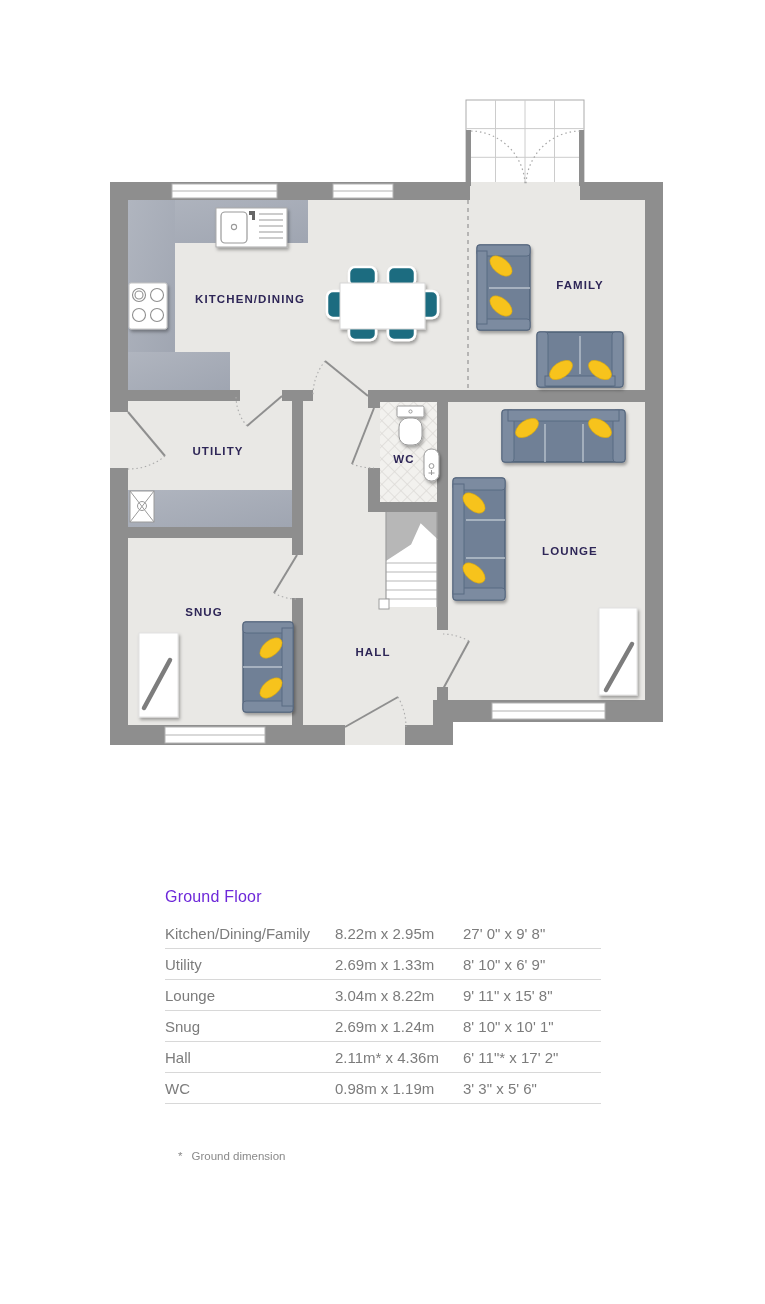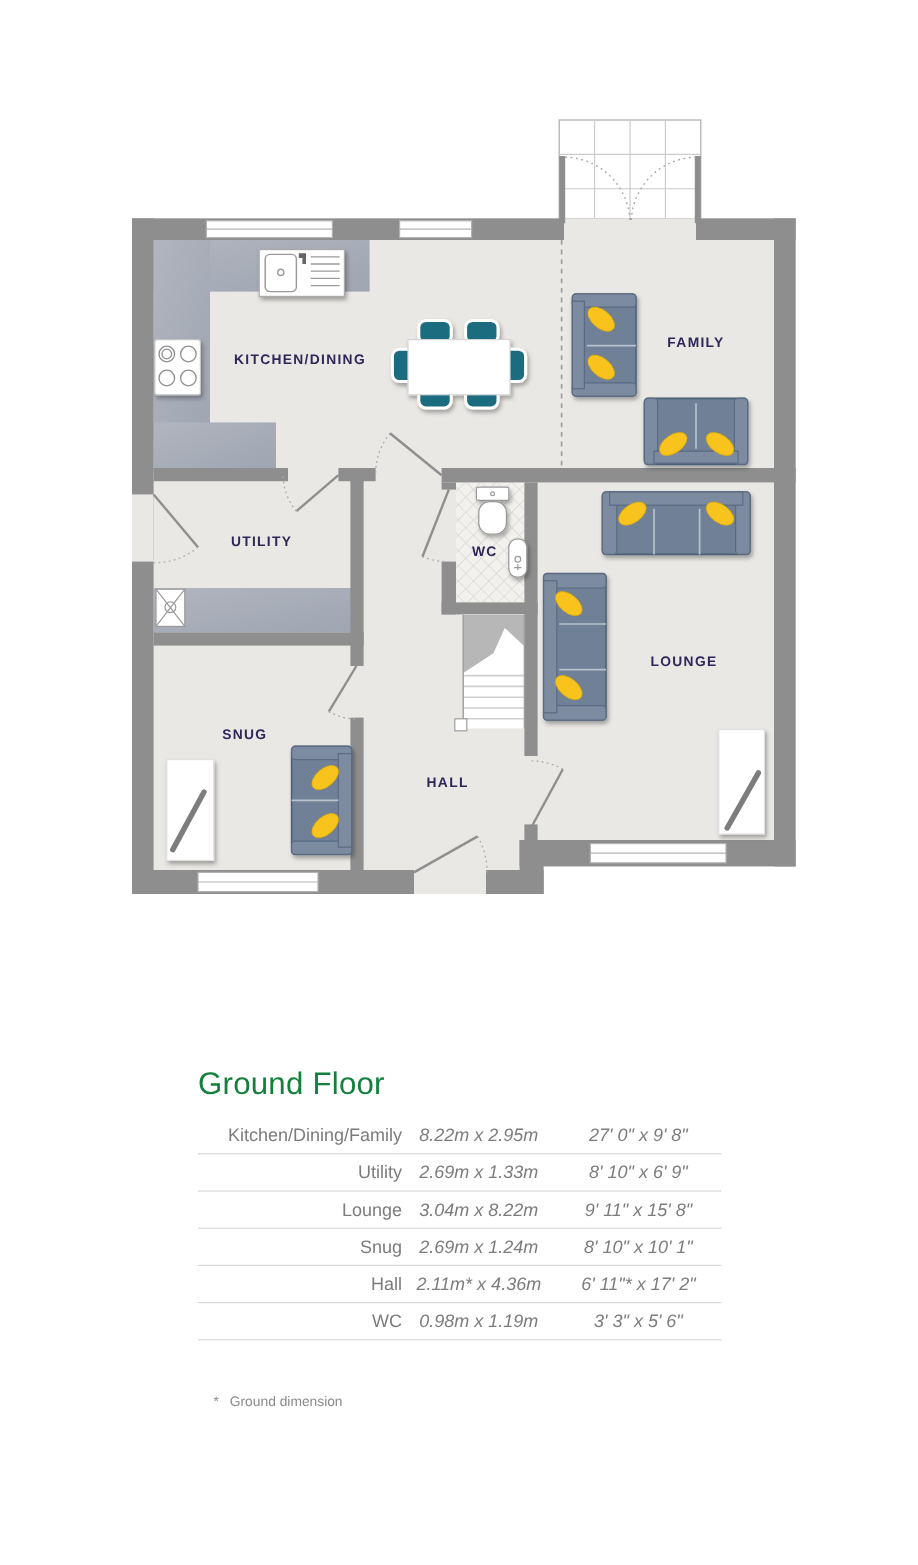--- a/index.html
+++ b/index.html
@@ -1,23 +1,23 @@
 <!DOCTYPE html>
 <html><head>
 <meta charset="utf-8">
 <style>
   html,body{margin:0;padding:0;background:#ffffff;}
   body{width:765px;height:1304px;overflow:hidden;font-family:"Liberation Sans",sans-serif;position:relative;}
   .plan-wrap{width:765px;height:830px;}
   svg text.room-label{font-family:"Liberation Sans",sans-serif;font-size:11.5px;font-weight:700;letter-spacing:1.1px;fill:#2e2657;}
   .dims{margin:58px 0 0 165px;width:436px;}
-  .dims h1{font-size:26px;font-weight:500;color:#15803d;margin:0 0 12px 0;letter-spacing:.2px;}
+  .dims h1{font-size:16px;font-weight:500;color:#6d28d9;margin:0 0 12px 0;letter-spacing:.2px;}
   .dim-row{display:grid;grid-template-columns:1fr 128px 138px;align-items:center;height:30px;border-bottom:1px solid #d8d8d8;color:#7c7c7c;font-size:15px;}
-  .dim-row .c-room{text-align:right;}
-  .dim-row .c-metric,.dim-row .c-imperial{text-align:center;white-space:nowrap;font-style:italic;}
+  .dim-row .c-room{text-align:left;}
+  .dim-row .c-metric,.dim-row .c-imperial{text-align:left;white-space:nowrap;}
   .footnote{margin:46px 0 0 178px;font-size:11.5px;color:#8a8a8a;display:flex;gap:9px;align-items:baseline;}
 </style>
 </head>
 <body>
 
 <div class="plan-wrap">
 <svg width="765" height="830" viewBox="0 0 765 830">
   <defs>
     <pattern id="lattice" width="9" height="9" patternUnits="userSpaceOnUse" patternTransform="rotate(45 0 0)">
       <rect width="9" height="9" fill="#f2f1ee"></rect>

